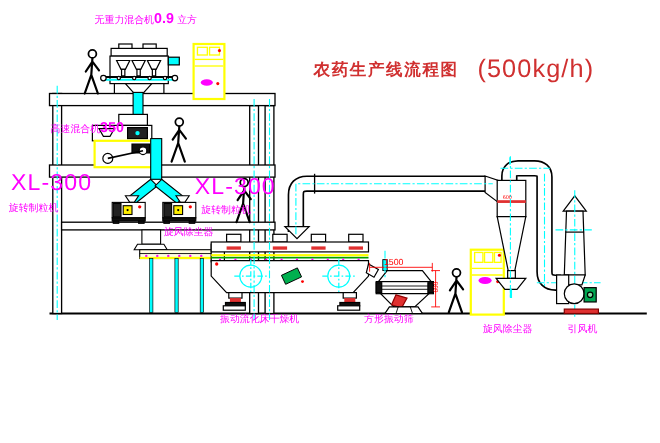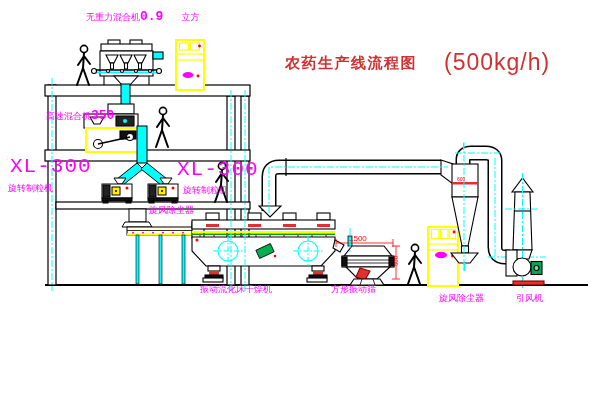--- a/index.html
+++ b/index.html
@@ -1,28 +1,28 @@
 <!DOCTYPE html>
 <html><head>
 <meta charset="utf-8">
 <style>
   html,body{margin:0;padding:0;background:#888;}
   .canvas{position:relative;width:600px;height:403px;background:#ffffff;overflow:hidden;
           font-family:"Liberation Sans",sans-serif;}
   .canvas svg{position:absolute;left:0;top:0;z-index:1;}
   .lbl{position:absolute;z-index:5;color:#FF00FF;line-height:1;white-space:nowrap;
-       font-family:Liberation Mono, monospace;}
+       font-family:Liberation Sans, sans-serif;}
   .zh9{font-size:9px;}
   .big13{font-size:13px;font-weight:bold;}
   .model21{font-size:21px;letter-spacing:1px;}
   .model15{font-size:15px;letter-spacing:.5px;}
   .title{position:absolute;left:285px;top:49px;z-index:5;color:#D03030;display:flex;
          align-items:flex-end;white-space:nowrap;gap:15px;}
   .title .zh{font-size:15px;font-weight:bold;letter-spacing:1.5px;padding-bottom:3px;}
-  .title .cap{font-size:23px;font-weight:400;margin-left:12px;letter-spacing:1px;}
+  .title .cap{font-size:23px;font-weight:400;margin-left:2px;letter-spacing:1px;}
   .inline{display:flex;align-items:flex-end;}
 </style>
 </head>
 <body>
 
 <div class="canvas">
 
 <svg width="600" height="403" viewBox="0 0 600 403">
   <defs>
     <g id="person">
@@ -295,21 +295,21 @@
 </svg>
 
 <div class="title">
   <span class="zh">农药生产线流程图</span>
   <span class="cap">(500kg/h)</span>
 </div>
 
 <div class="lbl inline" style="left:86px;top:10px">
   <span class="zh9">无重力混合机</span>
   <span class="big13">0.9</span>
-  <span class="zh9" style="margin-left:18px">立方</span>
+  <span class="zh9" style="margin-left:3px">立方</span>
 </div>
 
 <div class="lbl inline" style="left:46px;top:109px">
   <span class="zh9">高速混合机</span>
   <span class="big13">350</span>
 </div>
 
 <div class="lbl model21" style="left:10px;top:156px">XL-300</div>
 <div class="lbl zh9" style="left:8px;top:185px">旋转制粒机</div>
 

